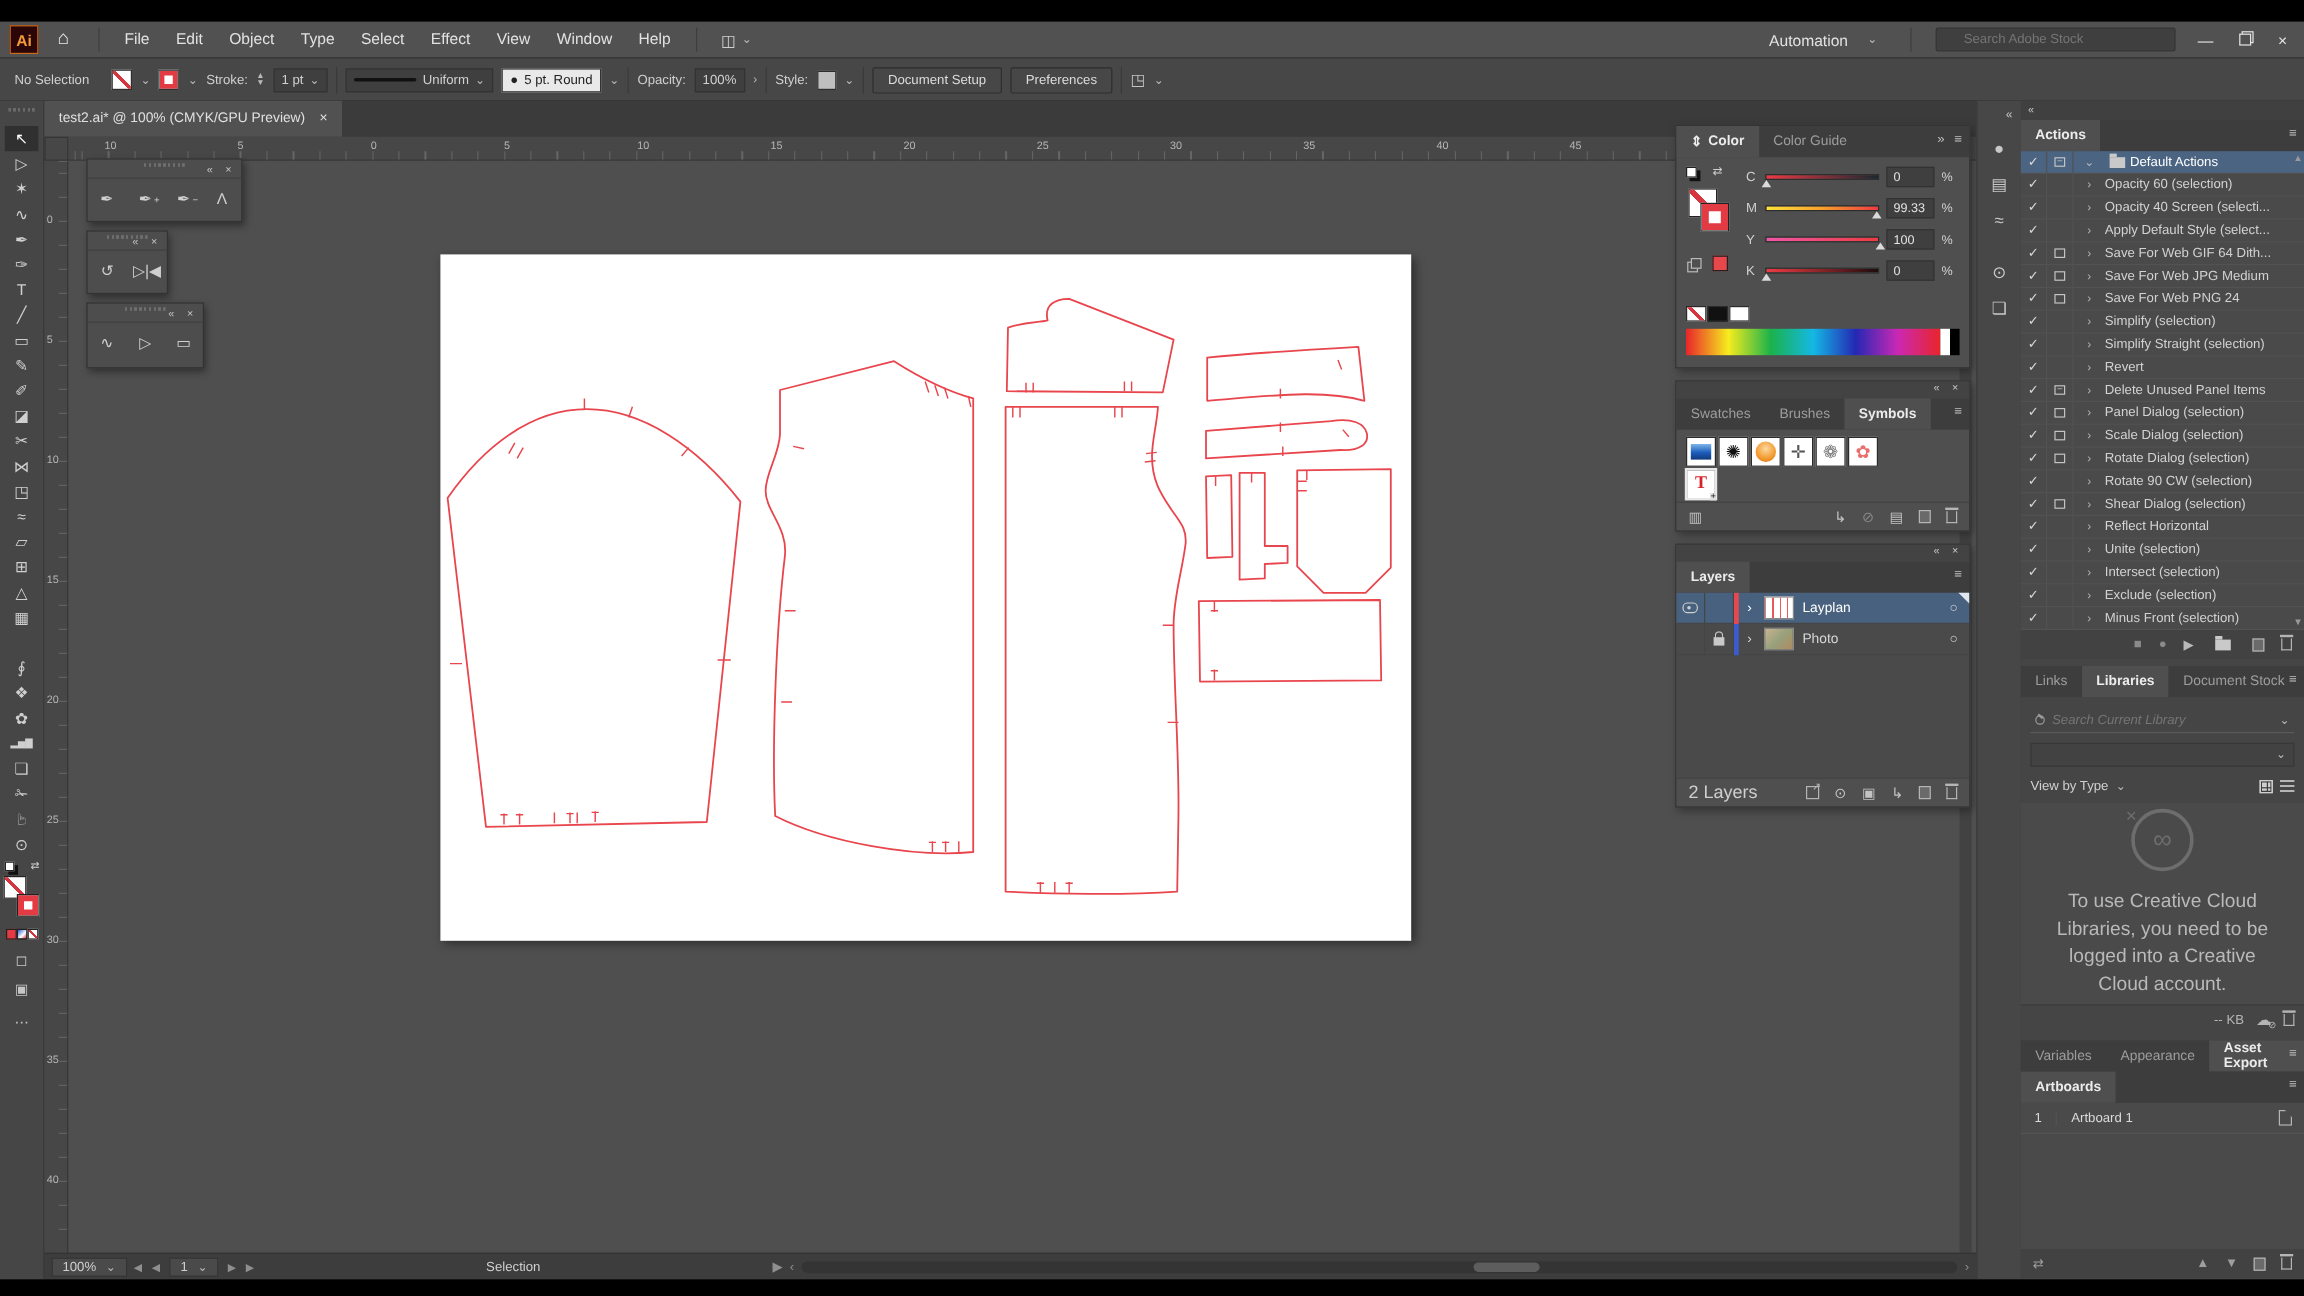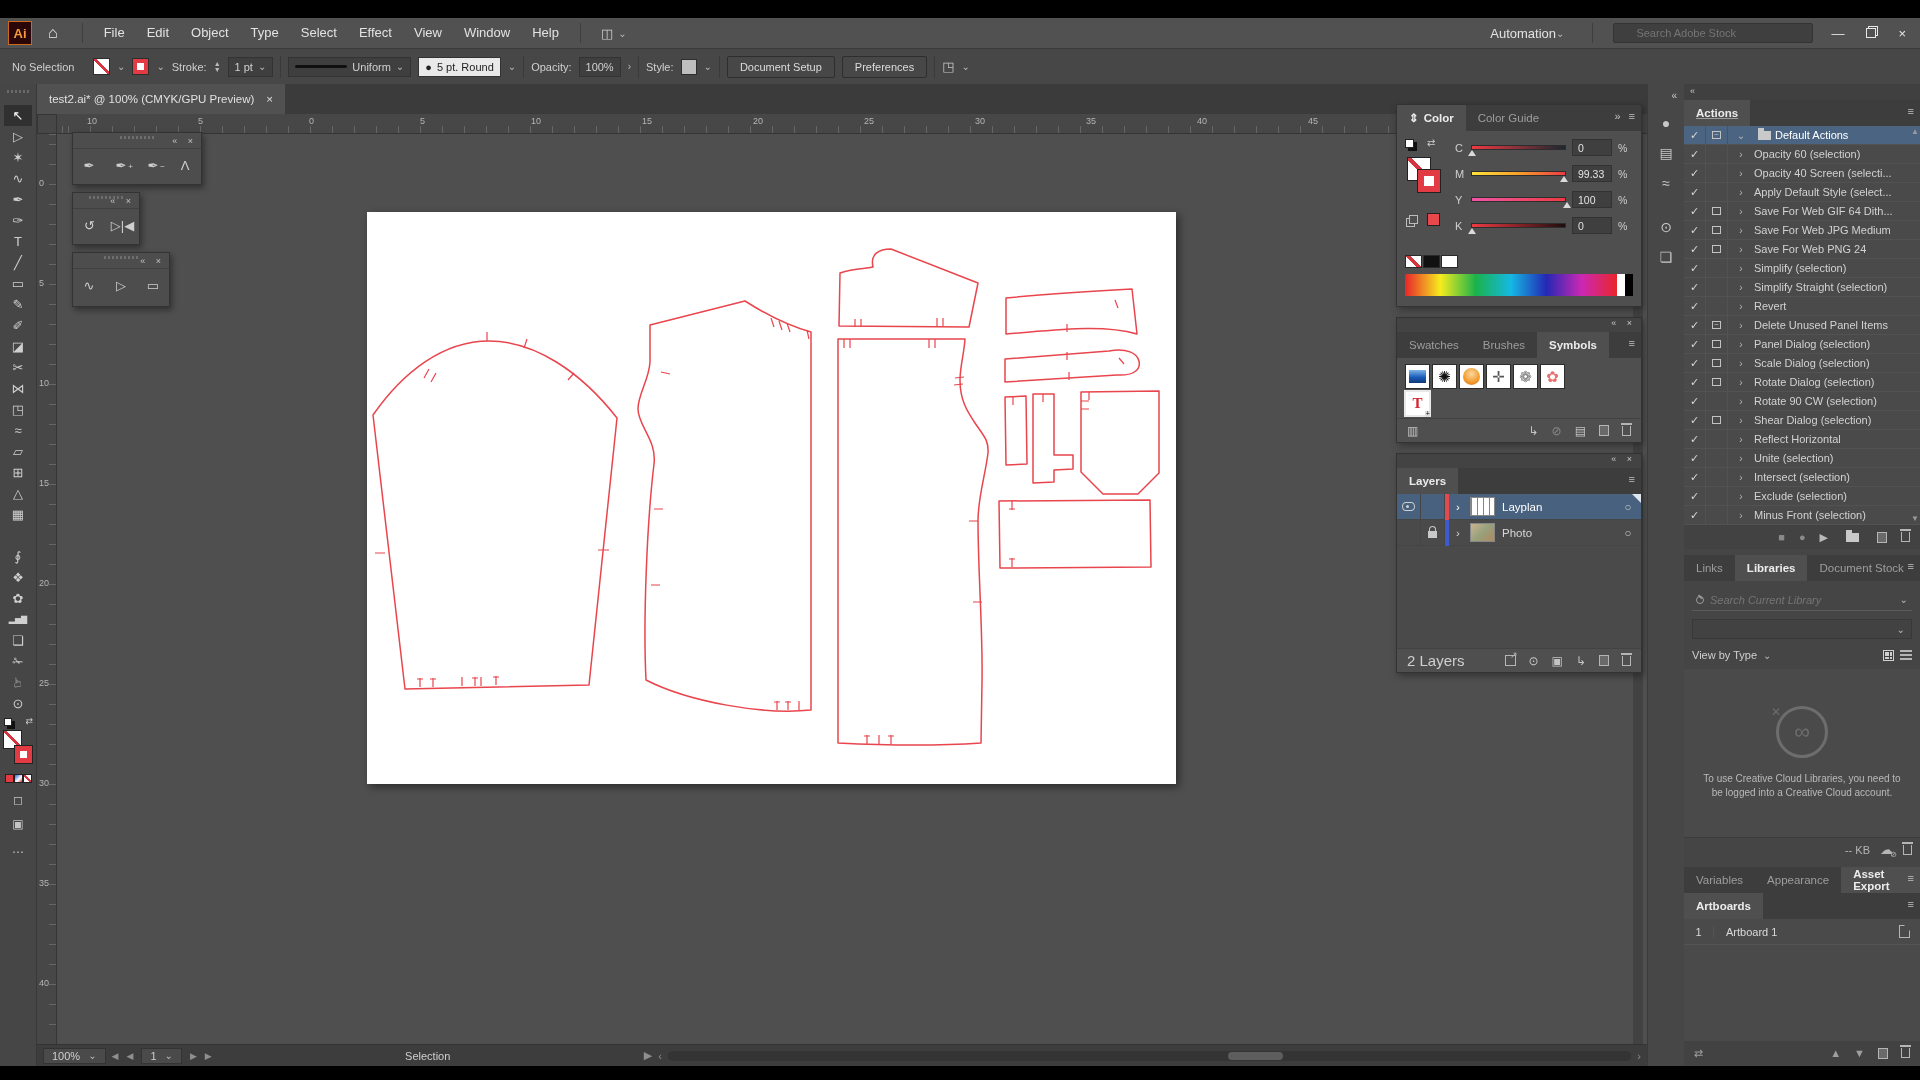--- a/index.html
+++ b/index.html
@@ -10,21 +10,21 @@
   
   .menubar { position:absolute; top:18px; left:0; right:0; height:30px; background:#515151;
     display:flex; align-items:center; font-size:13px; color:#e2e2e2; }
   .ai-logo { width:24px; height:24px; margin-left:8px; background:#2b0608; border:1px solid #c96a1d;
     color:#f49a3c; font-weight:bold; font-size:13px; display:flex; align-items:center; justify-content:center; }
   .home { margin:0 14px 0 16px; font-size:16px; color:#e8e8e8; }
   .mbar-sep { width:1px; height:20px; background:#3e3e3e; margin:0 10px; }
   .menu-item { padding:0 11px; height:30px; line-height:30px; cursor:default; }
   .ws-switch { margin-left:10px; display:flex; align-items:center; gap:5px; color:#cfcfcf; }
   .mb-right { margin-left:auto; display:flex; align-items:center; gap:10px; }
-  .automation { display:flex; align-items:center; gap:0; padding:0 8px; }
+  .automation { display:flex; align-items:center; gap:16px; padding:0 8px; }
   .stock-search { width:200px; height:20px; background:#3f3f3f; border:1px solid #343434; border-radius:2px;
     color:#9a9a9a; font-size:11px; padding:0 6px 0 22px; position:relative; }
   .search-wrap { position:relative; }
   .i-mag { position:absolute; left:6px; top:5px; width:8px; height:8px; border:1.5px solid #9a9a9a; border-radius:50%; }
   .i-mag::after { content:""; position:absolute; left:6px; top:7px; width:5px; height:1.5px; background:#9a9a9a; transform:rotate(40deg); }
   .win-btns { display:flex; align-items:center; gap:22px; margin:0 14px 0 8px; color:#e6e6e6; font-size:13px; }
   .restore-glyph { width:10px; height:10px; border:1px solid #e6e6e6; box-shadow:2px -2px 0 -1px #515151, 2px -2px 0 0 #e6e6e6; display:inline-block; }
 
   .controlbar { position:absolute; top:48px; left:0; right:0; height:36px; background:#474747;
     border-top:1px solid #3a3a3a; display:flex; align-items:center; font-size:11px; color:#d0d0d0; gap:7px; padding-left:4px; }
@@ -161,21 +161,21 @@
   .layers-empty { height:102px; background:#4a4a4a; }
 
   
   .dock-strip { position:absolute; left:1647px; width:37px; top:0; bottom:0; background:#474747; border-left:1px solid #3a3a3a;
     display:flex; flex-direction:column; align-items:center; gap:14px; padding-top:6px; color:#c8c8c8; font-size:14px; }
   .dock-strip .dk-collapse { font-size:10px; letter-spacing:1px; align-self:flex-end; margin-right:6px; }
   .dock-col2 { position:absolute; left:1684px; right:0; top:0; bottom:0; background:#454545; font-size:11px; }
   .dock-top { height:16px; background:#404040; font-size:9px; color:#c5c5c5; padding:2px 0 0 6px; letter-spacing:2px; }
 
   
-  .actions-head { height:26px; background:#3d3d3d; display:flex; align-items:flex-start; position:relative;text-decoration:underline; }
+  .actions-head { height:26px; background:#3d3d3d; display:flex; align-items:flex-start; position:relative; }
   .act-list { background:#4a4a4a; }
   .act-row { height:19px; display:flex; align-items:center; border-bottom:1px solid #525252; color:#d2d2d2; font-size:11px; position:relative; }
   .act-row.selected { background:#4a6482; color:#fff; }
   .act-chk { width:22px; text-align:center; color:#d8d8d8; font-size:11px; border-right:1px solid #525252; height:19px; line-height:19px; }
   .act-dlg { width:22px; height:19px; border-right:1px solid #525252; display:flex; align-items:center; justify-content:center; }
   .dlg-box { width:9px; height:8px; border:1px solid #c3c3c3; }
   .dlg-dash { width:9px; height:8px; border:1px solid #c3c3c3; color:#c3c3c3; font-size:8px; line-height:6px; text-align:center; }
   .act-exp { width:26px; text-align:center; color:#b5b5b5; font-size:10px; }
   .act-label { flex:1; white-space:nowrap; overflow:hidden; }
   .act-scroll { position:absolute; right:1px; top:1px; color:#9a9a9a; font-size:8px; }
@@ -186,21 +186,21 @@
   .lib-search input { background:transparent; border:none; outline:none; color:#9a9a9a; font-style:italic; font-size:11px; flex:1; font-family:"Liberation Sans",sans-serif; }
   .lib-select { margin:8px 8px 0 8px; height:20px; background:#424242; border:1px solid #383838; display:flex; align-items:center; justify-content:flex-end; padding:0 6px; color:#b5b5b5; }
   .lib-viewby { margin:10px 8px 0 8px; display:flex; align-items:center; gap:6px; color:#d0d0d0; }
   .i-grid4 { width:11px; height:11px; background:#cfcfcf; box-shadow:inset 0 0 0 1px #3d3d3d; border:1px solid #cfcfcf;
     background-image:linear-gradient(#3d3d3d,#3d3d3d),linear-gradient(#3d3d3d,#3d3d3d); background-size:1px 100%,100% 1px; background-position:5px 0,0 5px; background-repeat:no-repeat; }
   .i-lines { width:12px; height:10px; background:repeating-linear-gradient(180deg,#b5b5b5 0 2px, transparent 2px 4px); }
   .lib-body { margin-top:8px; background:#4a4a4a; height:168px; display:flex; flex-direction:column; align-items:center; justify-content:center; gap:14px; }
   .cc-logo { width:52px; height:52px; border:3px solid #6d6d6d; border-radius:50%; position:relative; color:#6d6d6d;
     display:flex; align-items:center; justify-content:center; font-size:22px; }
   .cc-logo .x { position:absolute; left:-8px; top:-4px; font-size:12px; }
-  .lib-msg { width:200px; text-align:center; color:#b9b9b9; font-size:10px; line-height:1.45; }
+  .lib-msg { width:200px; text-align:center; color:#b9b9b9; font-size:16px; line-height:1.45; }
   .lib-footer { height:24px; display:flex; align-items:center; justify-content:flex-end; gap:10px; padding:0 8px; color:#b5b5b5; background:#454545; border-top:1px solid #3c3c3c; }
   .cloud-off { position:relative; font-size:13px; }
   .cloud-off .off { position:absolute; right:-4px; bottom:-2px; font-size:8px; }
 
   
   .ab-row { height:26px; background:#4a4a4a; display:flex; align-items:center; border-bottom:1px solid #545454; color:#dadada; }
   .ab-num { width:30px; text-align:center; border-right:1px solid #545454; }
   .ab-name { flex:1; padding-left:12px; }
   .i-page { width:11px; height:13px; border:1px solid #b5b5b5; position:relative; margin-right:10px; }
   .i-page::before { content:""; position:absolute; right:-1px; top:-1px; width:0; height:0; border:3px solid; border-color:#4a4a4a #4a4a4a transparent transparent; }

